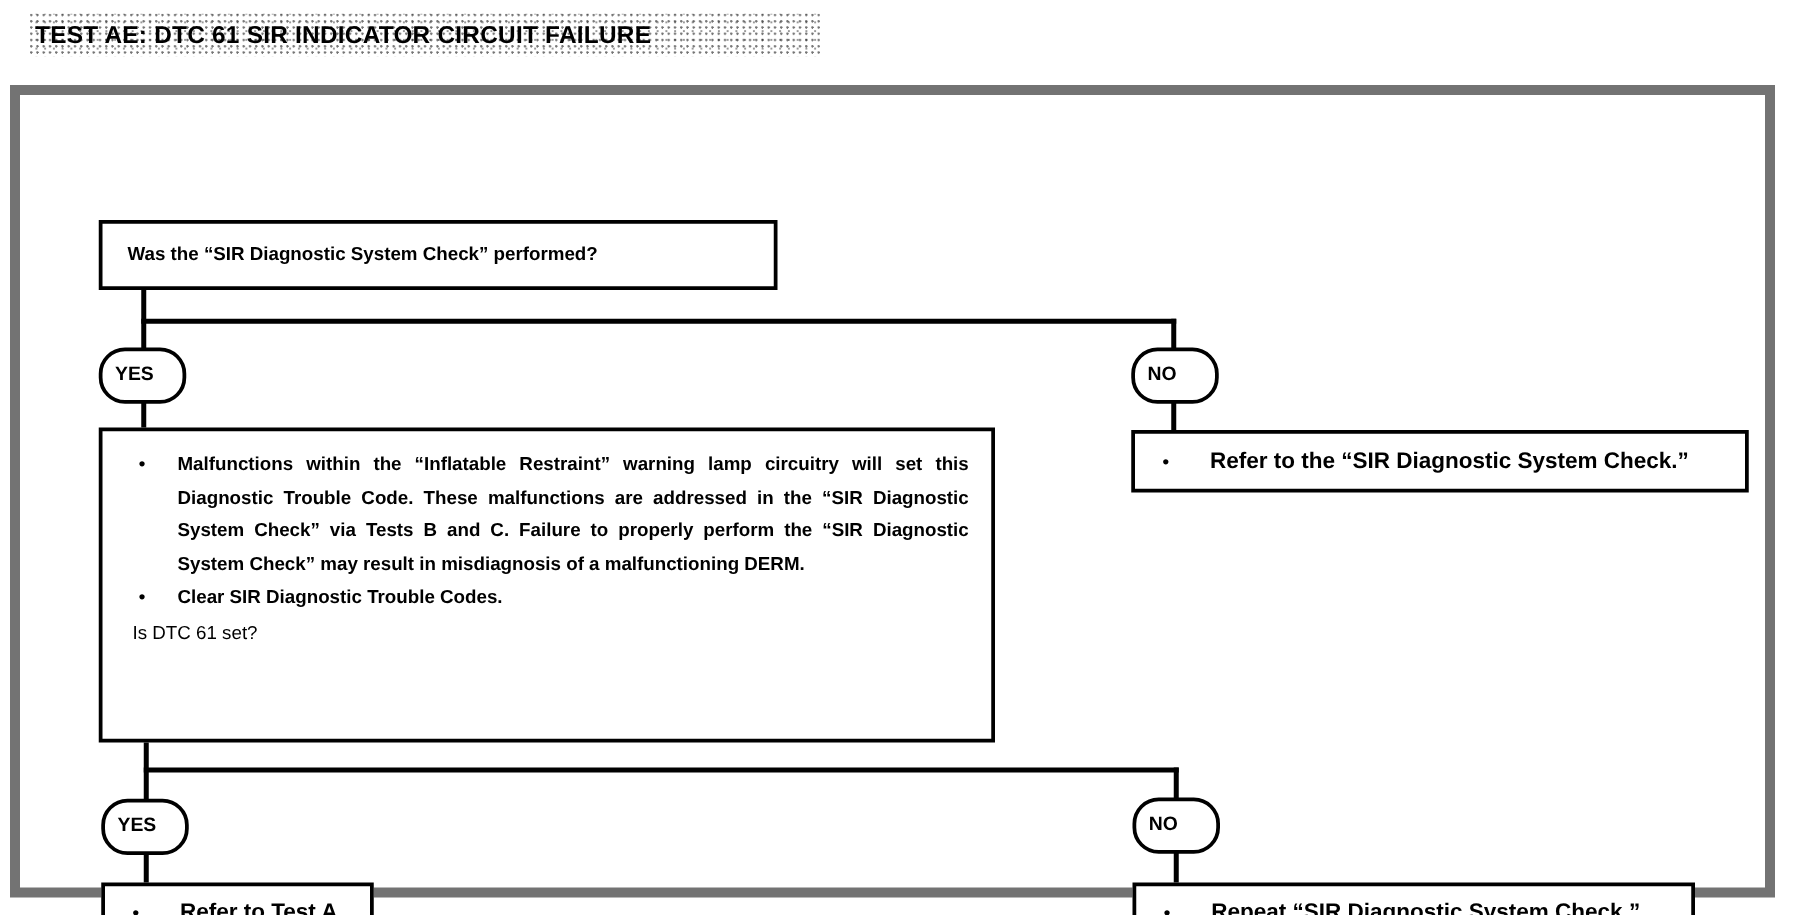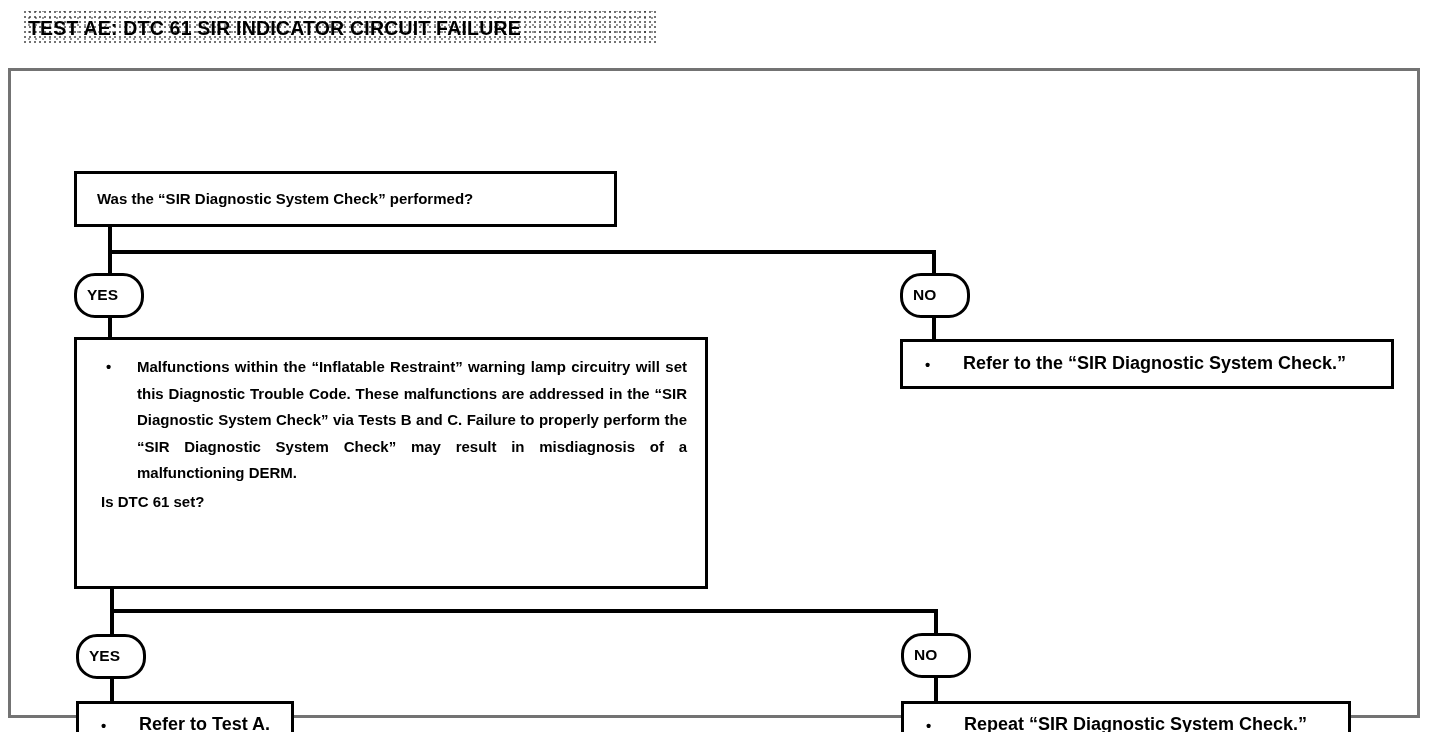--- a/index.html
+++ b/index.html
@@ -55,21 +55,21 @@
     text-align: center;
   }
 
   
   #outer-frame {
     position: absolute;
     left: 8px;
     top: 68px;
     width: 1412px;
     height: 650px;
-    border: 3px solid #737373;
+    border: 8px solid #737373;
     box-sizing: border-box;
     background: #ffffff;
   }
 
   
   .box {
     position: absolute;
     box-sizing: border-box;
     border: 3px solid #000000;
     background: #ffffff;
@@ -105,21 +105,21 @@
   .label-box .box-text { font-size: 15.5px; }
   #yes1-box { left: 63px;  top: 202px; }
   #no1-box  { left: 889px; top: 202px; }
   #yes2-box { left: 65px;  top: 563px; }
   #no2-box  { left: 890px; top: 562px; }
 
   
   #main-box {
     left: 63px;
     top: 266px;
-    width: 634px;
+    width: 717px;
     height: 252px;
     padding: 14px 18px 10px 14px;
   }
 
   
   ul.bullets {
     list-style: none;
     margin: 0;
     padding: 0;
   }
@@ -140,21 +140,21 @@
     line-height: 1.77;
   }
   li.para {
     text-align: justify;
     line-height: 1.77;
     white-space: normal;
   }
   li.para::before { top: 0; }
   .tail-line {
     font-size: 15px;
-    font-weight: bold;
+    font-weight: normal;
     line-height: 1.77;
     padding-left: 10px;
     margin-top: 2px;
   }
 
   
   .action-box {
     display: flex;
     align-items: center;
     padding-left: 0;
@@ -248,20 +248,21 @@
   <div class="box label-box" id="yes1-box">
     <span class="box-text">YES</span>
   </div>
   <div class="box label-box" id="no1-box">
     <span class="box-text">NO</span>
   </div>
 
   <div class="box" id="main-box">
     <ul class="bullets">
       <li class="para">Malfunctions within the “Inflatable Restraint” warning lamp circuitry will set this Diagnostic Trouble Code. These malfunctions are addressed in the “SIR Diagnostic System Check” via Tests B and C. Failure to properly perform the “SIR Diagnostic System Check” may result in misdiagnosis of a malfunctioning DERM.</li>
+      <li>Clear SIR Diagnostic Trouble Codes.</li>
     </ul>
     <div class="tail-line">Is DTC 61 set?</div>
   </div>
 
   <div class="box action-box" id="refer-check-box">
     <span class="bullet-dot">•</span>
     <span class="box-text">Refer to the “SIR Diagnostic System Check.”</span>
   </div>
 
   <div class="box label-box" id="yes2-box">

